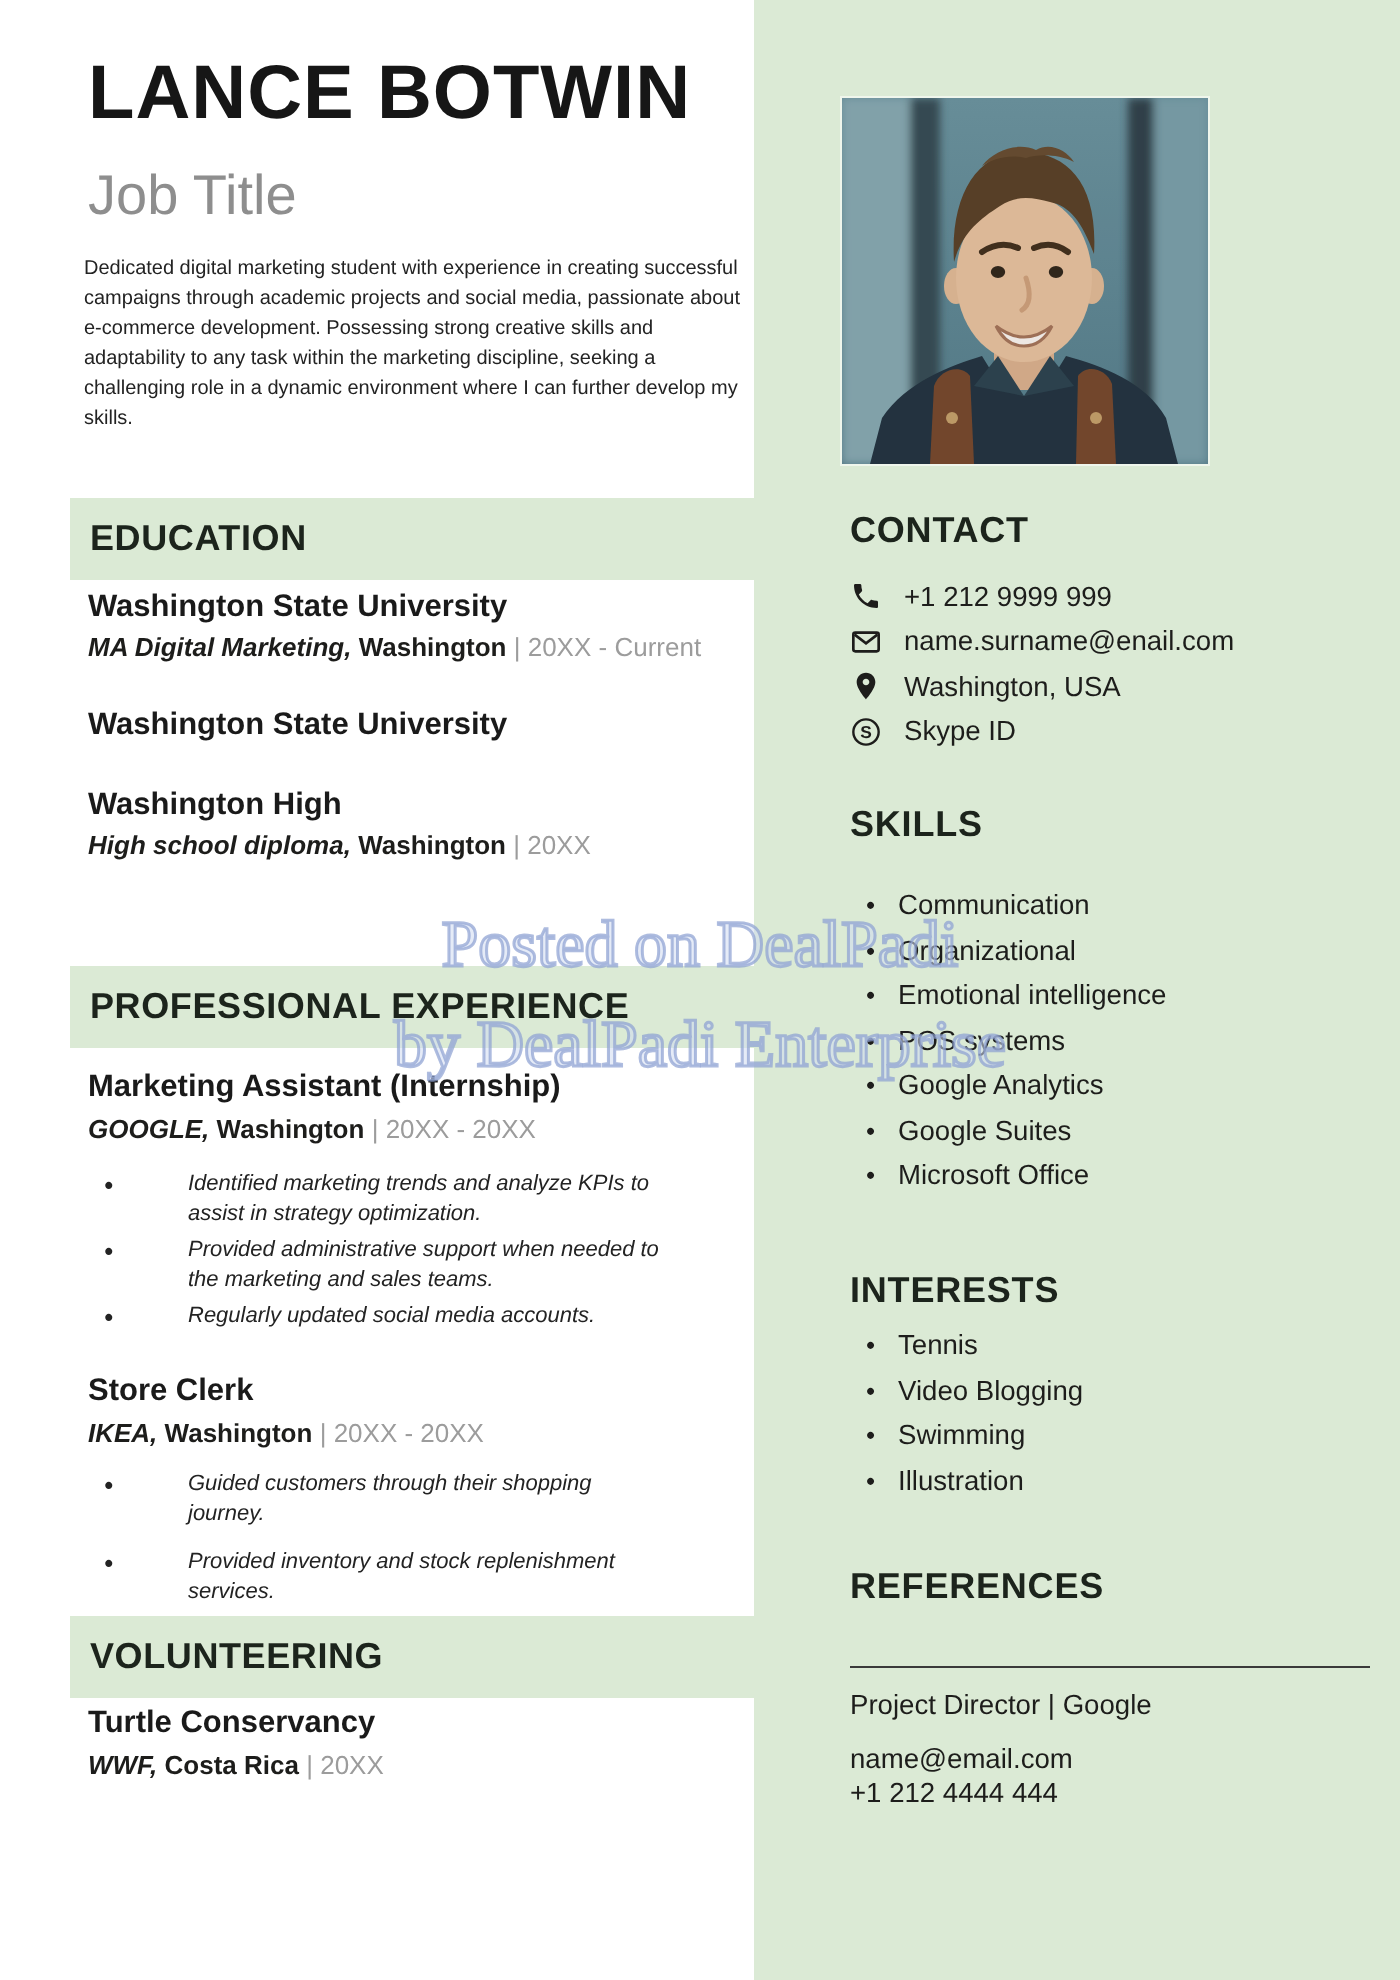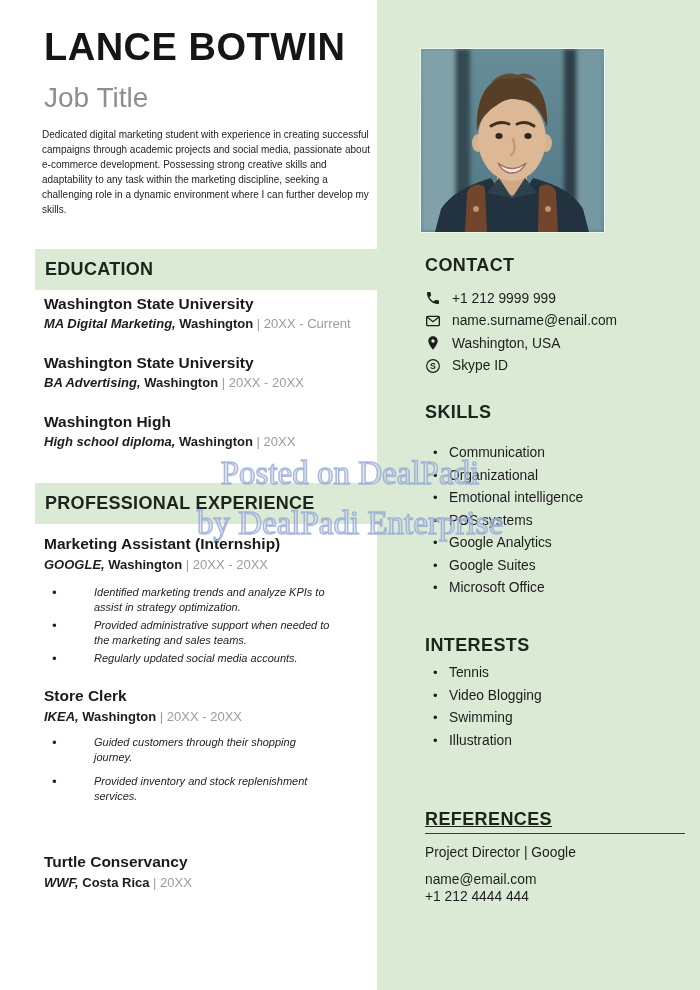--- a/index.html
+++ b/index.html
@@ -74,21 +74,21 @@
   .bullets.spaced li { margin-bottom:9px; }
 
   
   .rc-heading {
     position:absolute; left:425px; font-size:18px; font-weight:bold;
     letter-spacing:.4px; color:#1c241c;
   }
   .h-contact { top:255px; }
   .h-skills { top:402px; }
   .h-interests { top:635px; }
-  .h-references { top:809px;text-decoration:underline; }
+  .h-references { top:783px; }
 
   .contact-list { position:absolute; left:425px; top:287px; width:265px; }
   .contact-row { display:flex; align-items:center; height:22.5px; }
   .contact-row .cicon { width:16px; height:16px; flex:0 0 16px; margin-right:11px; }
   .contact-row .ctext { font-size:13.8px; color:#1d1d1b; }
 
   .side-list { position:absolute; left:425px; list-style:none; width:260px; }
   .skills-list { top:446px; }
   .interests-list { top:666px; }
   .side-list li {
@@ -182,25 +182,20 @@
     <div class="edu-entry">
       <div class="entry-title">Washington State University</div>
       <div class="entry-detail">
         <span class="deg">MA Digital Marketing,</span>
         <span class="place">Washington</span>
         <span class="dates">| 20XX - Current</span>
       </div>
     </div>
     <div class="edu-entry">
       <div class="entry-title">Washington State University</div>
-      <div class="entry-detail">
-        <span class="deg">BA Advertising,</span>
-        <span class="place">Washington</span>
-        <span class="dates">| 20XX - 20XX</span>
-      </div>
     </div>
     <div class="edu-entry">
       <div class="entry-title">Washington High</div>
       <div class="entry-detail">
         <span class="deg">High school diploma,</span>
         <span class="place">Washington</span>
         <span class="dates">| 20XX</span>
       </div>
     </div>
   </div>
@@ -229,20 +224,23 @@
       <span class="deg">IKEA,</span>
       <span class="place">Washington</span>
       <span class="dates">| 20XX - 20XX</span>
     </div>
     <ul class="bullets spaced">
       <li>Guided customers through their shopping journey.</li>
       <li>Provided inventory and stock replenishment services.</li>
     </ul>
   </div>
 
+  <div class="section-bar bar-volunteering">
+    <span class="bar-label">VOLUNTEERING</span>
+  </div>
   <div class="job-block vol-block">
     <div class="job-role">Turtle Conservancy</div>
     <div class="job-detail">
       <span class="deg">WWF,</span>
       <span class="place">Costa Rica</span>
       <span class="dates">| 20XX</span>
     </div>
   </div>
 
   <div class="rc-heading h-contact">CONTACT</div>

